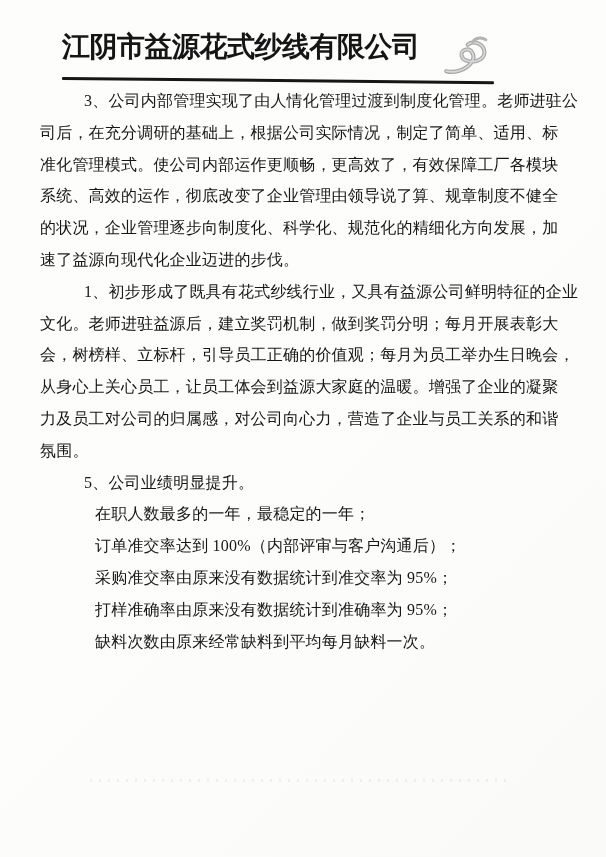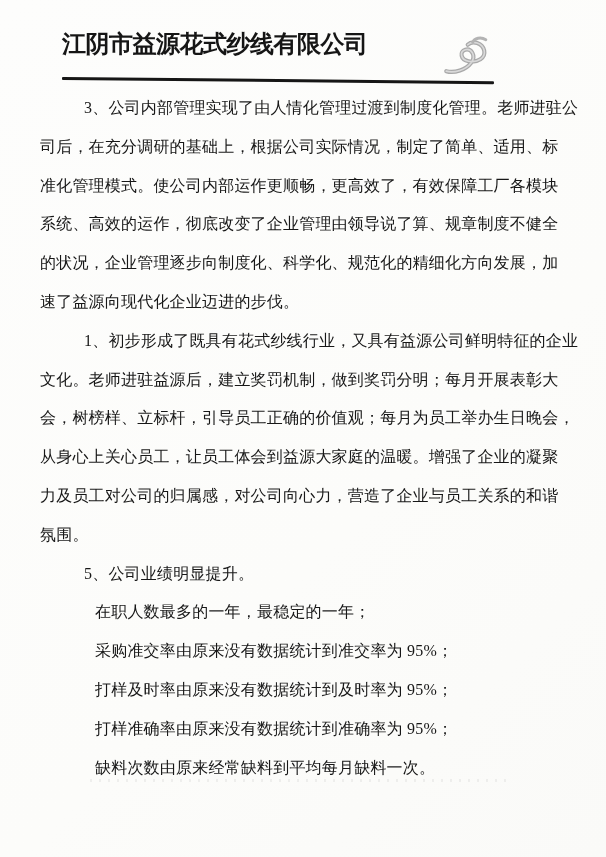--- a/index.html
+++ b/index.html
@@ -26,21 +26,21 @@
     position: absolute;
     left: 90px; top: 779px;
     width: 420px; height: 3px;
     background: repeating-linear-gradient(90deg, rgba(120,120,120,0.10) 0 2px, transparent 2px 9px);
     pointer-events: none;
   }
   .company {
     position: absolute;
     left: 62px;
     top: 28px;
-    font-size: 24px;
+    font-size: 28px;
     font-weight: bold;
     letter-spacing: -0.5px;
     color: #151515;
     white-space: nowrap;
   }
   .logo {
     position: absolute;
     left: 438px;
     top: 28px;
     width: 66px;
@@ -63,21 +63,20 @@
     top: 85px;
     width: 530px;
     font-size: 16px;
     color: #171717;
   }
   .line {
     height: 31.8px;
     line-height: 31.8px;
     white-space: nowrap;
     letter-spacing: 0.2px;
-    margin-top: 7px;
   }
   .indent-para { padding-left: 44px; }
   .indent-list { padding-left: 55px; }
   .indent-none { padding-left: 0; }
 </style>
 </head>
 <body>
 
 <div class="page">
 
@@ -103,19 +102,19 @@
       <div class="line indent-none">的状况，企业管理逐步向制度化、科学化、规范化的精细化方向发展，加</div>
       <div class="line indent-none">速了益源向现代化企业迈进的步伐。</div>
       <div class="line indent-para">1、初步形成了既具有花式纱线行业，又具有益源公司鲜明特征的企业</div>
       <div class="line indent-none">文化。老师进驻益源后，建立奖罚机制，做到奖罚分明；每月开展表彰大</div>
       <div class="line indent-none">会，树榜样、立标杆，引导员工正确的价值观；每月为员工举办生日晚会，</div>
       <div class="line indent-none">从身心上关心员工，让员工体会到益源大家庭的温暖。增强了企业的凝聚</div>
       <div class="line indent-none">力及员工对公司的归属感，对公司向心力，营造了企业与员工关系的和谐</div>
       <div class="line indent-none">氛围。</div>
       <div class="line indent-para">5、公司业绩明显提升。</div>
       <div class="line indent-list">在职人数最多的一年，最稳定的一年；</div>
+      <div class="line indent-list">订单准交率达到 100%（内部评审与客户沟通后）；</div>
       <div class="line indent-list">采购准交率由原来没有数据统计到准交率为 95%；</div>
-      <div class="line indent-list">打样及时率由原来没有数据统计到及时率为 95%；</div>
       <div class="line indent-list">打样准确率由原来没有数据统计到准确率为 95%；</div>
       <div class="line indent-list">缺料次数由原来经常缺料到平均每月缺料一次。</div>
     </div>
 
 </div>
 
 </body></html>

